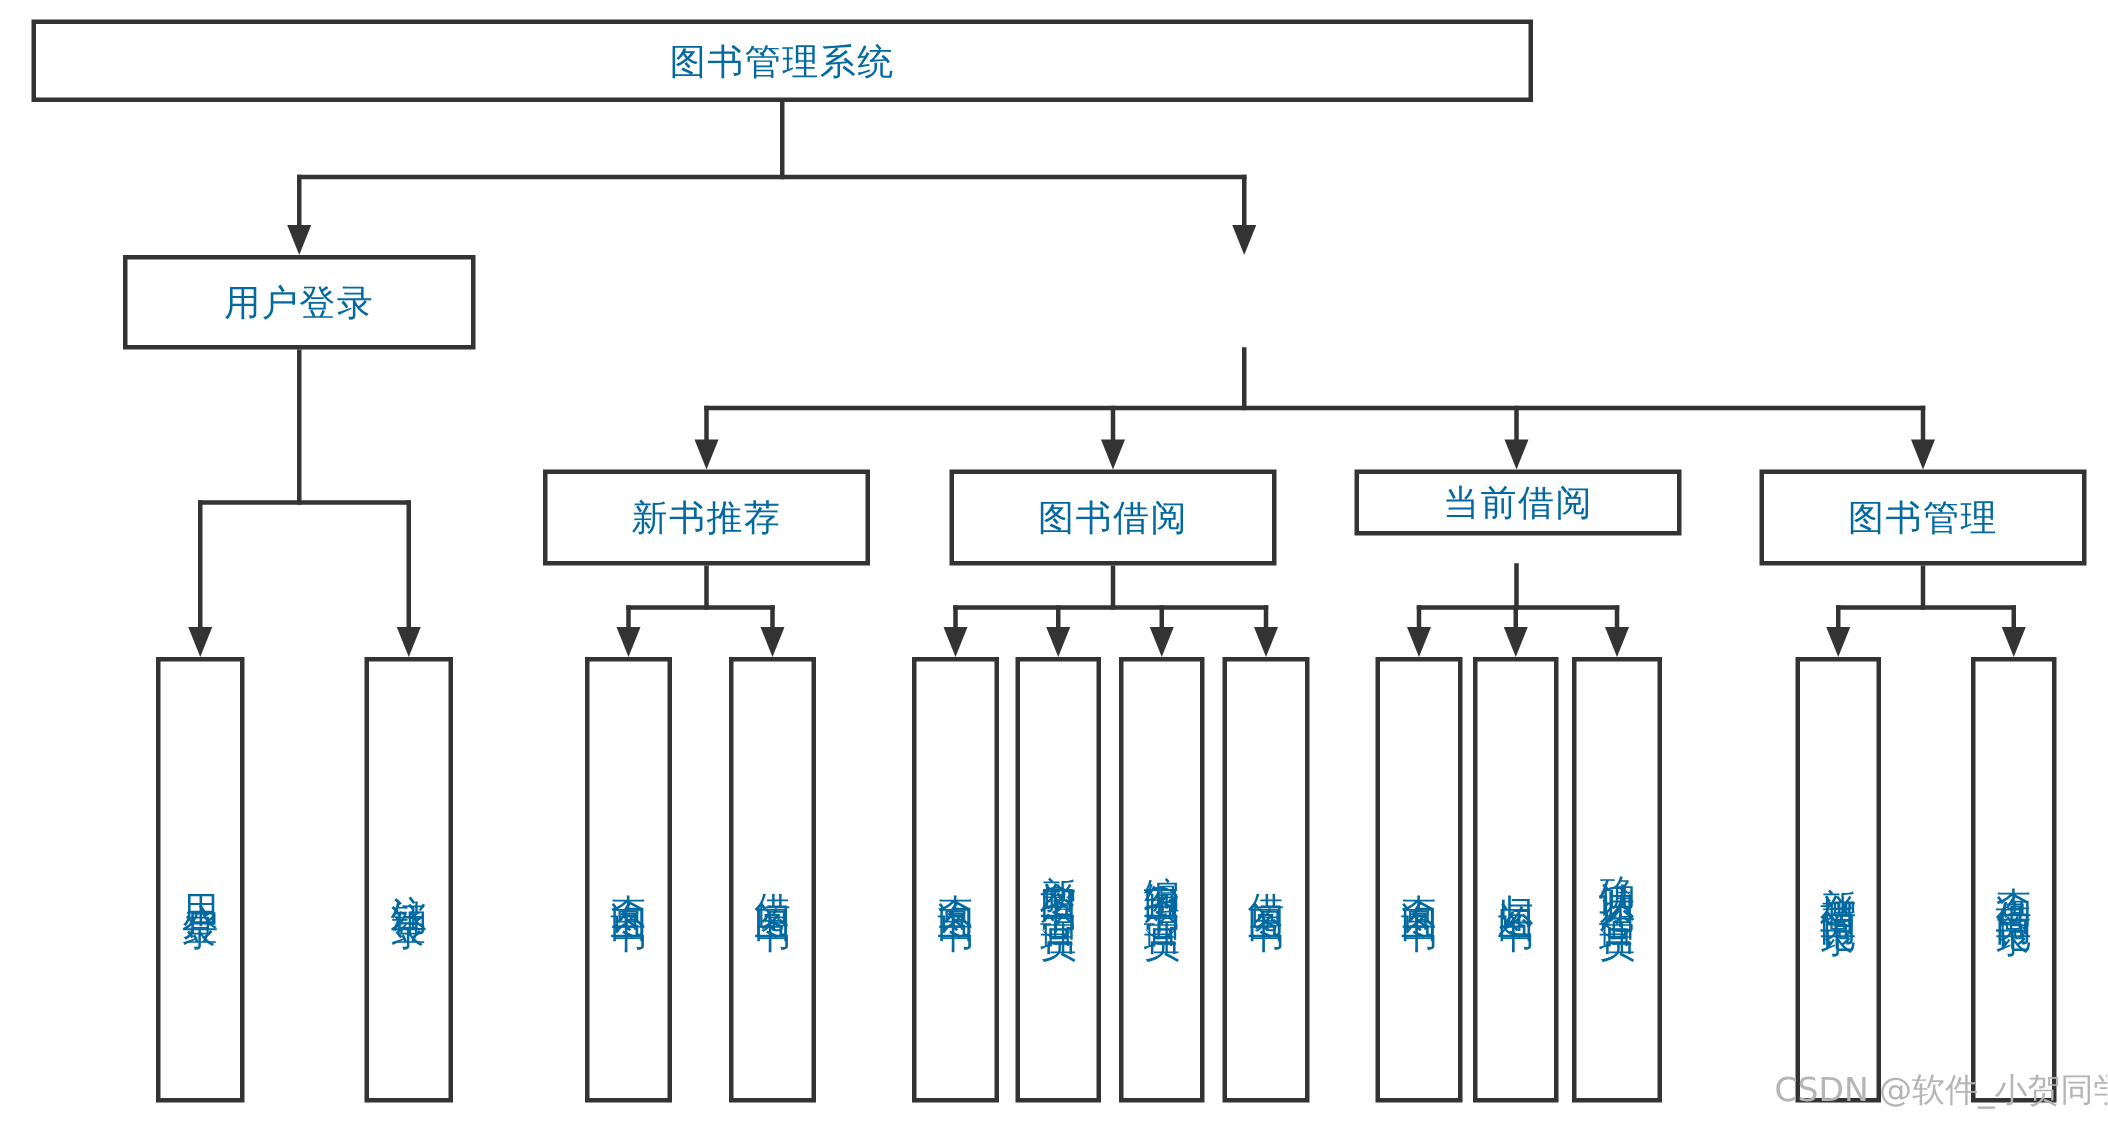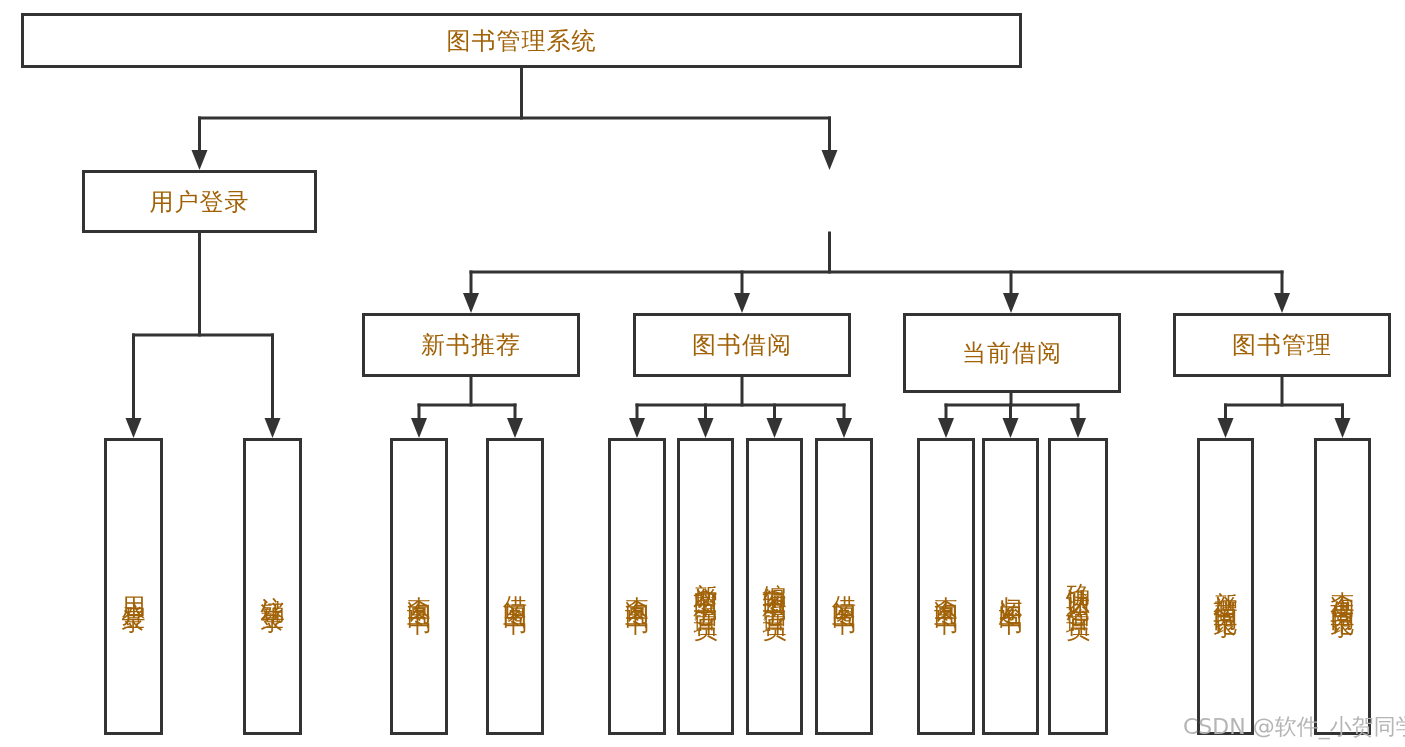--- a/index.html
+++ b/index.html
@@ -23,21 +23,21 @@
     height: 747px;
   }
   .node {
     position: absolute;
     box-sizing: border-box;
     background: #ffffff;
     border: 3px solid #333333;
     display: flex;
     align-items: center;
     justify-content: center;
-    color: #a16207;
+    color: #0369a1;
   }
   .node.h .label {
     font-size: 24px;
     letter-spacing: 1px;
     white-space: nowrap;
   }
   .node.v .label {
     writing-mode: vertical-rl;
     text-orientation: mixed;
     font-size: 24px;
@@ -122,21 +122,21 @@
   <div class="node h" style="left:82px; top:170px; width:235px; height:63px;">
     <span class="label">用户登录</span>
   </div>
 
   <div class="node h" style="left:362px; top:313px; width:218px; height:64px;">
     <span class="label">新书推荐</span>
   </div>
   <div class="node h" style="left:633px; top:313px; width:218px; height:64px;">
     <span class="label">图书借阅</span>
   </div>
-  <div class="node h" style="left:903px; top:313px; width:218px; height:80px;">
+  <div class="node h" style="left:903px; top:313px; width:218px; height:44px;">
     <span class="label">当前借阅</span>
   </div>
   <div class="node h" style="left:1173px; top:313px; width:218px; height:64px;">
     <span class="label">图书管理</span>
   </div>
 
   <div class="node v" style="left:104px; top:438px; width:59px; height:297px;">
     <span class="label">用户登录</span>
   </div>
   <div class="node v" style="left:243px; top:438px; width:59px; height:297px;">

